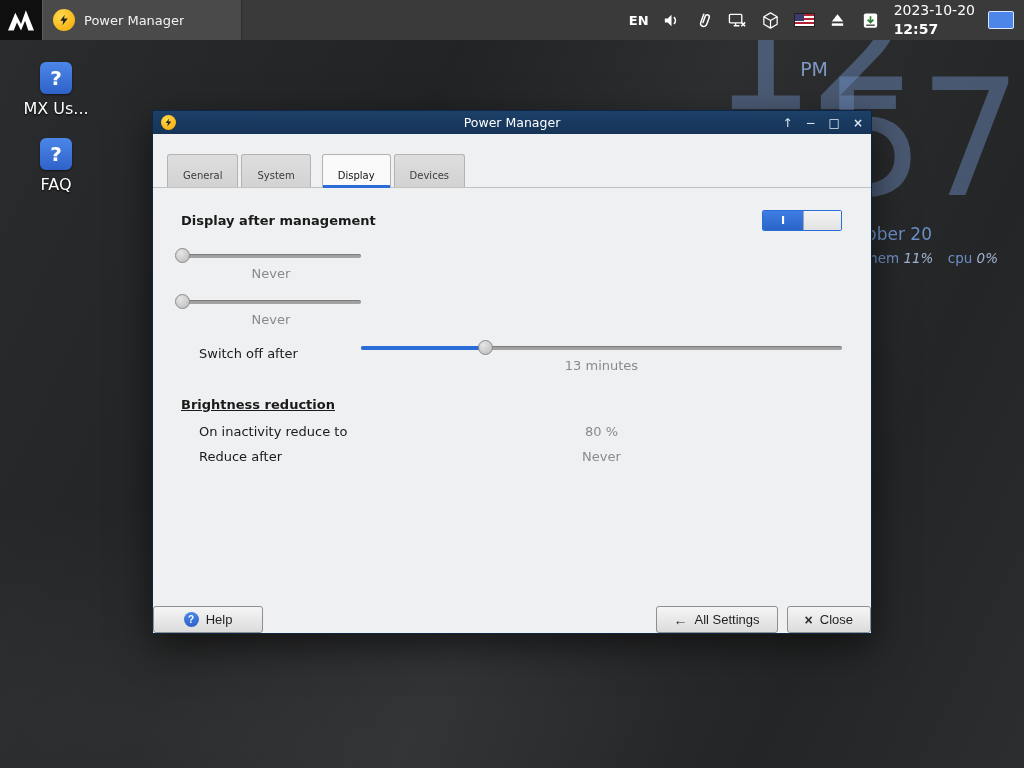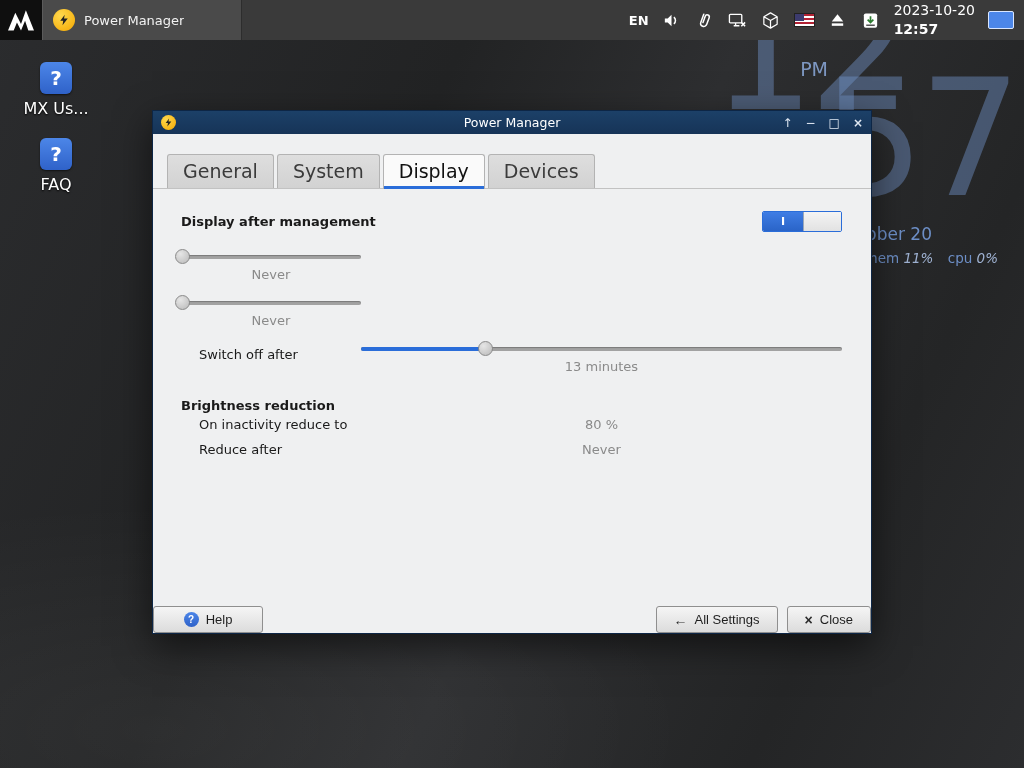--- a/index.html
+++ b/index.html
@@ -61,24 +61,24 @@
   .titlebar{ height:23px; background:linear-gradient(#1c4068,#163457); position:relative;
              display:flex; align-items:center; padding:0 8px; flex:0 0 auto; }
   .tb-icon{ width:15px; height:15px; border-radius:50%; background:radial-gradient(circle at 35% 30%, #ffd84d, #f5a800);
             display:flex; align-items:center; justify-content:center; z-index:2; }
   .tb-icon svg{ width:9px; height:9px; }
   .tb-title{ position:absolute; left:0; right:0; text-align:center; color:#fff; font-size:12.5px; }
   .tb-controls{ margin-left:auto; display:flex; gap:13px; z-index:2; }
   .tb-controls span{ color:#dfe7f2; font-size:12px; line-height:1; cursor:pointer; }
 
   .tabbar{ padding:20px 14px 0 14px; display:flex; gap:3px; border-bottom:1px solid #c2c2c2; flex:0 0 auto; }
-  .tab{ padding:5px 15px 6px; font-size:19px; color:#3b3b3b; background:linear-gradient(#dedede,#d2d2d2);
+  .tab{ padding:15px 15px 6px; font-size:10px; color:#3b3b3b; background:linear-gradient(#dedede,#d2d2d2);
         border:1px solid #b3b3b3; border-bottom:none; border-radius:3px 3px 0 0; margin-bottom:0; cursor:pointer; }
   .tab.active{ background:#fafafa; color:#111; margin-bottom:-1px; padding-bottom:7px;
-               box-shadow:inset 0 -3px 0 0 #2a6dd9; }
+               box-shadow:inset 0 -3px 0 0 #2a6dd9;margin-left:8px; }
 
   .content{ flex:1 1 auto; padding:22px 29px 0 28px; overflow:hidden; }
   .sec-row{ display:flex; align-items:center; justify-content:space-between; margin-bottom:16px; }
   .sec-title{ font-size:13px; font-weight:bold; color:#1a1a1a; }
   .switch{ width:80px; height:21px; border:1px solid #2a6dd9; border-radius:2px; display:flex; overflow:hidden;
            cursor:pointer; background:#fff; }
   .switch .on{ flex:1; background:linear-gradient(#3f7de4,#2a64c8); color:#fff; font-size:11px; font-weight:bold;
                display:flex; align-items:center; justify-content:center; }
   .switch .knob{ width:38px; background:linear-gradient(#f4f4f4,#e2e2e2); border-left:1px solid #9aa7b8; }
 
@@ -86,21 +86,21 @@
   .srow-label{ padding:7px 0 0 18px; font-size:13px; color:#1a1a1a; }
   .track-wrap{ position:relative; height:17px; cursor:pointer; }
   .track{ position:absolute; left:0; right:0; top:7px; height:4px; background:#a2a2a2; border-radius:2px;
           box-shadow:inset 0 1px 1px rgba(0,0,0,.25); }
   .slider-fill{ position:absolute; left:0; top:7px; height:4px; background:#2a6dd9; border-radius:2px; }
   .slider-handle{ position:absolute; top:1px; width:15px; height:15px; border-radius:50%;
                   background:radial-gradient(circle at 35% 30%, #e6e6e6, #b9b9b9); border:1px solid #8a8a8a;
                   cursor:grab; }
   .slider-value{ text-align:center; font-size:13px; color:#8a8a8a; padding:2px 0 6px; }
 
-  .sec2{ margin:18px 0 4px; }
+  .sec2{ margin:18px 0 12px;text-decoration:underline; }
   .frow{ display:grid; grid-template-columns:180px 1fr; margin-bottom:10px; }
   .frow-label{ padding-left:18px; font-size:13px; color:#1a1a1a; }
   .frow-value{ text-align:center; font-size:13px; color:#8a8a8a; }
 
   .footer{ flex:0 0 auto; display:flex; align-items:flex-end; justify-content:flex-end; gap:9px; }
   .fbtn{ display:inline-flex; align-items:center; justify-content:center; gap:7px; height:27px; padding:0 17px;
          font-size:13px; color:#1f1f1f; background:linear-gradient(#f5f5f5,#dcdcdc);
          border:1px solid #8f8f8f; border-radius:3px; cursor:pointer; }
   .fbtn.help{ margin-right:auto; min-width:110px; }
   .hicon{ width:15px; height:15px; border-radius:50%; background:linear-gradient(#4c86e8,#2f62c9); color:#fff;

